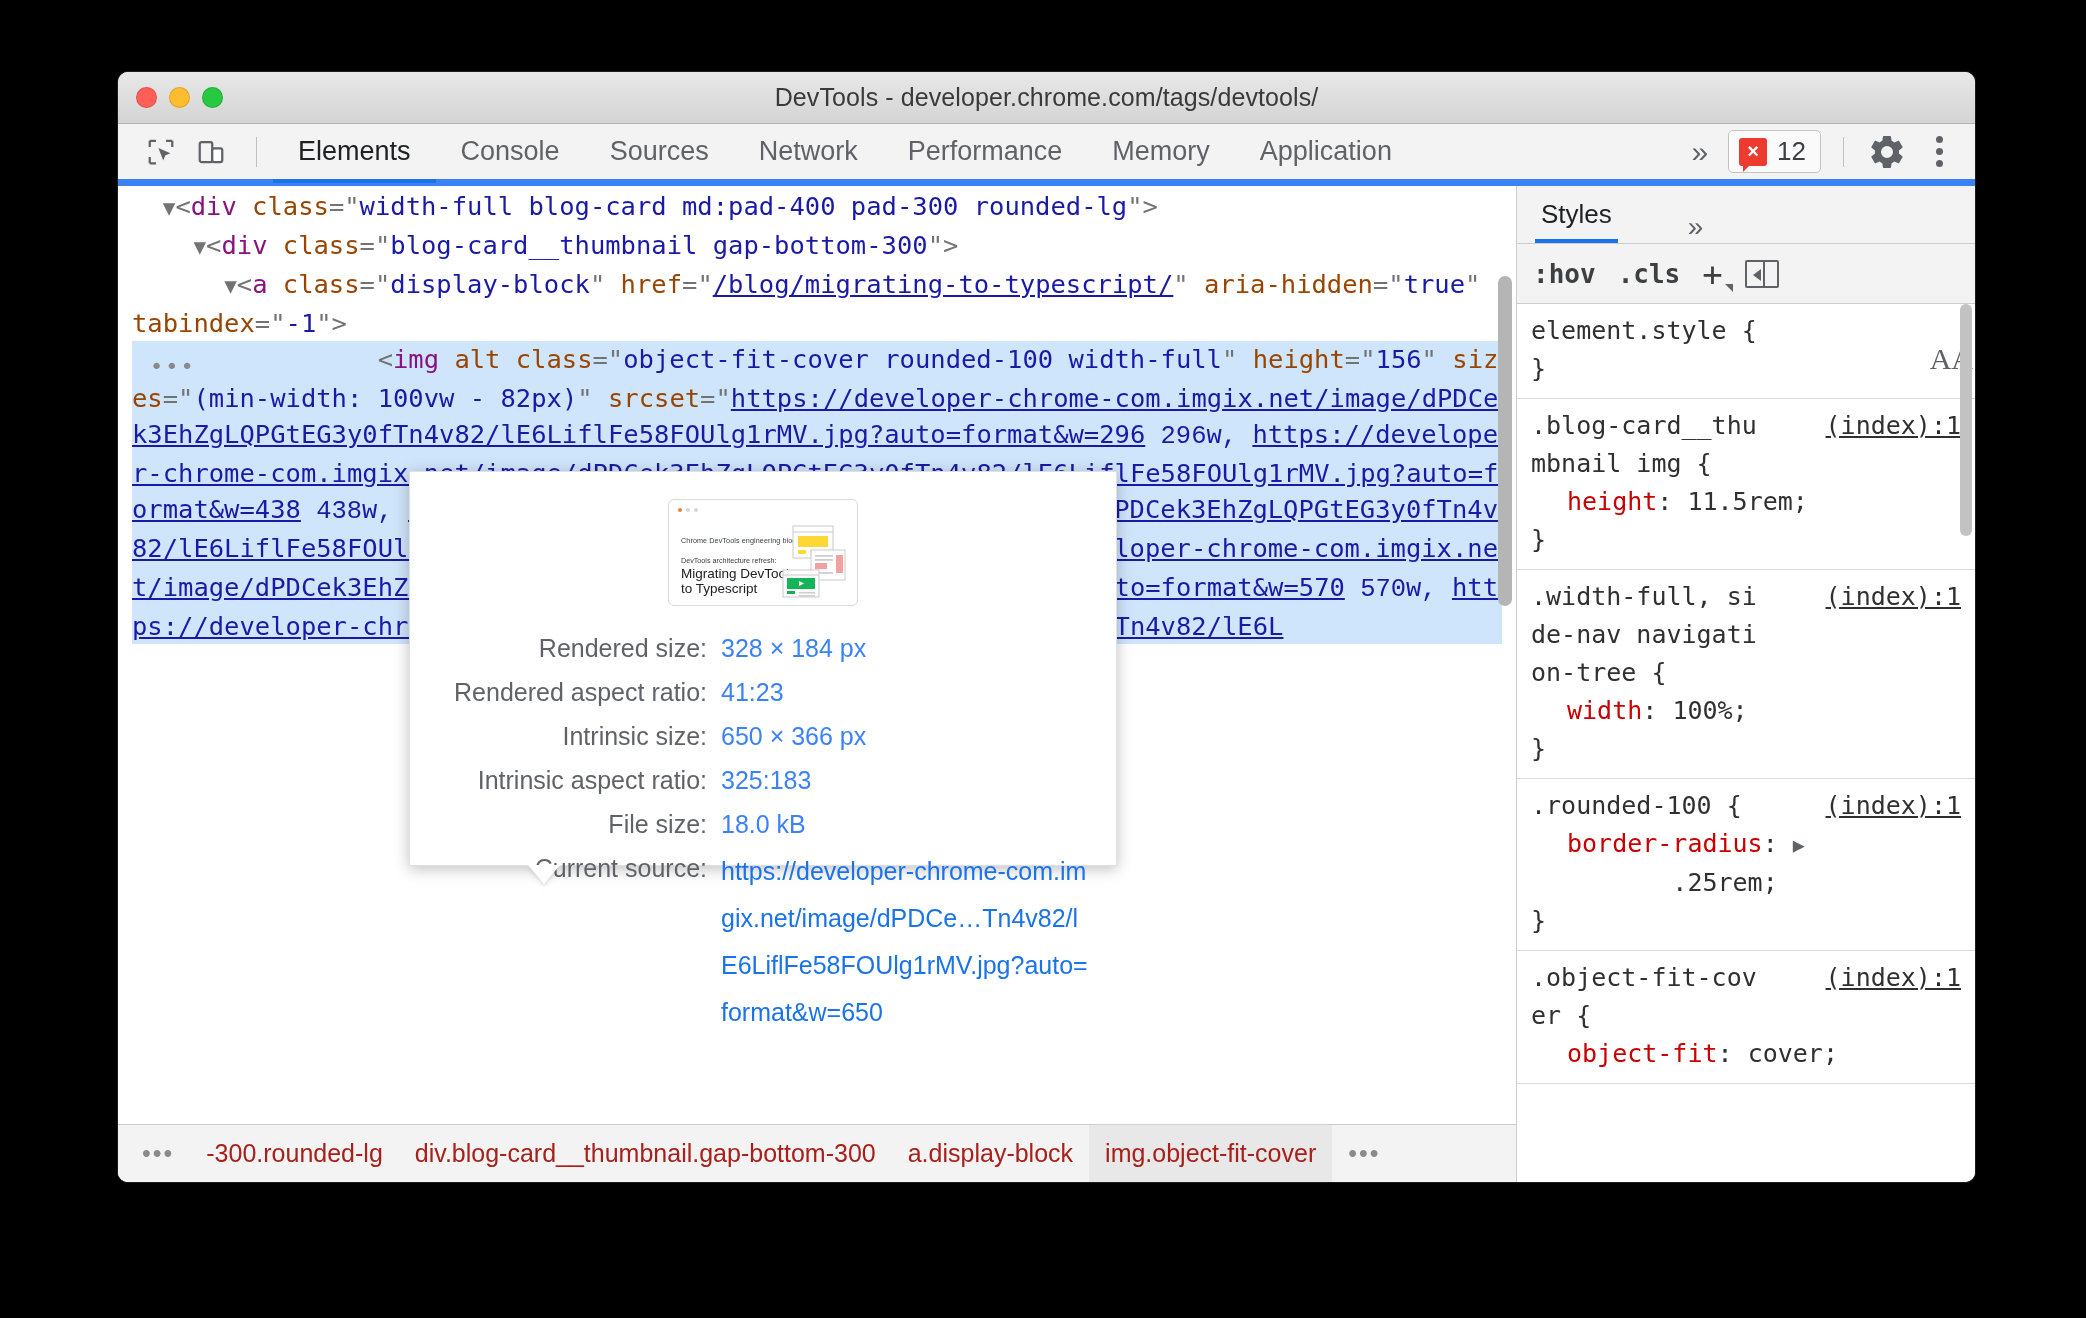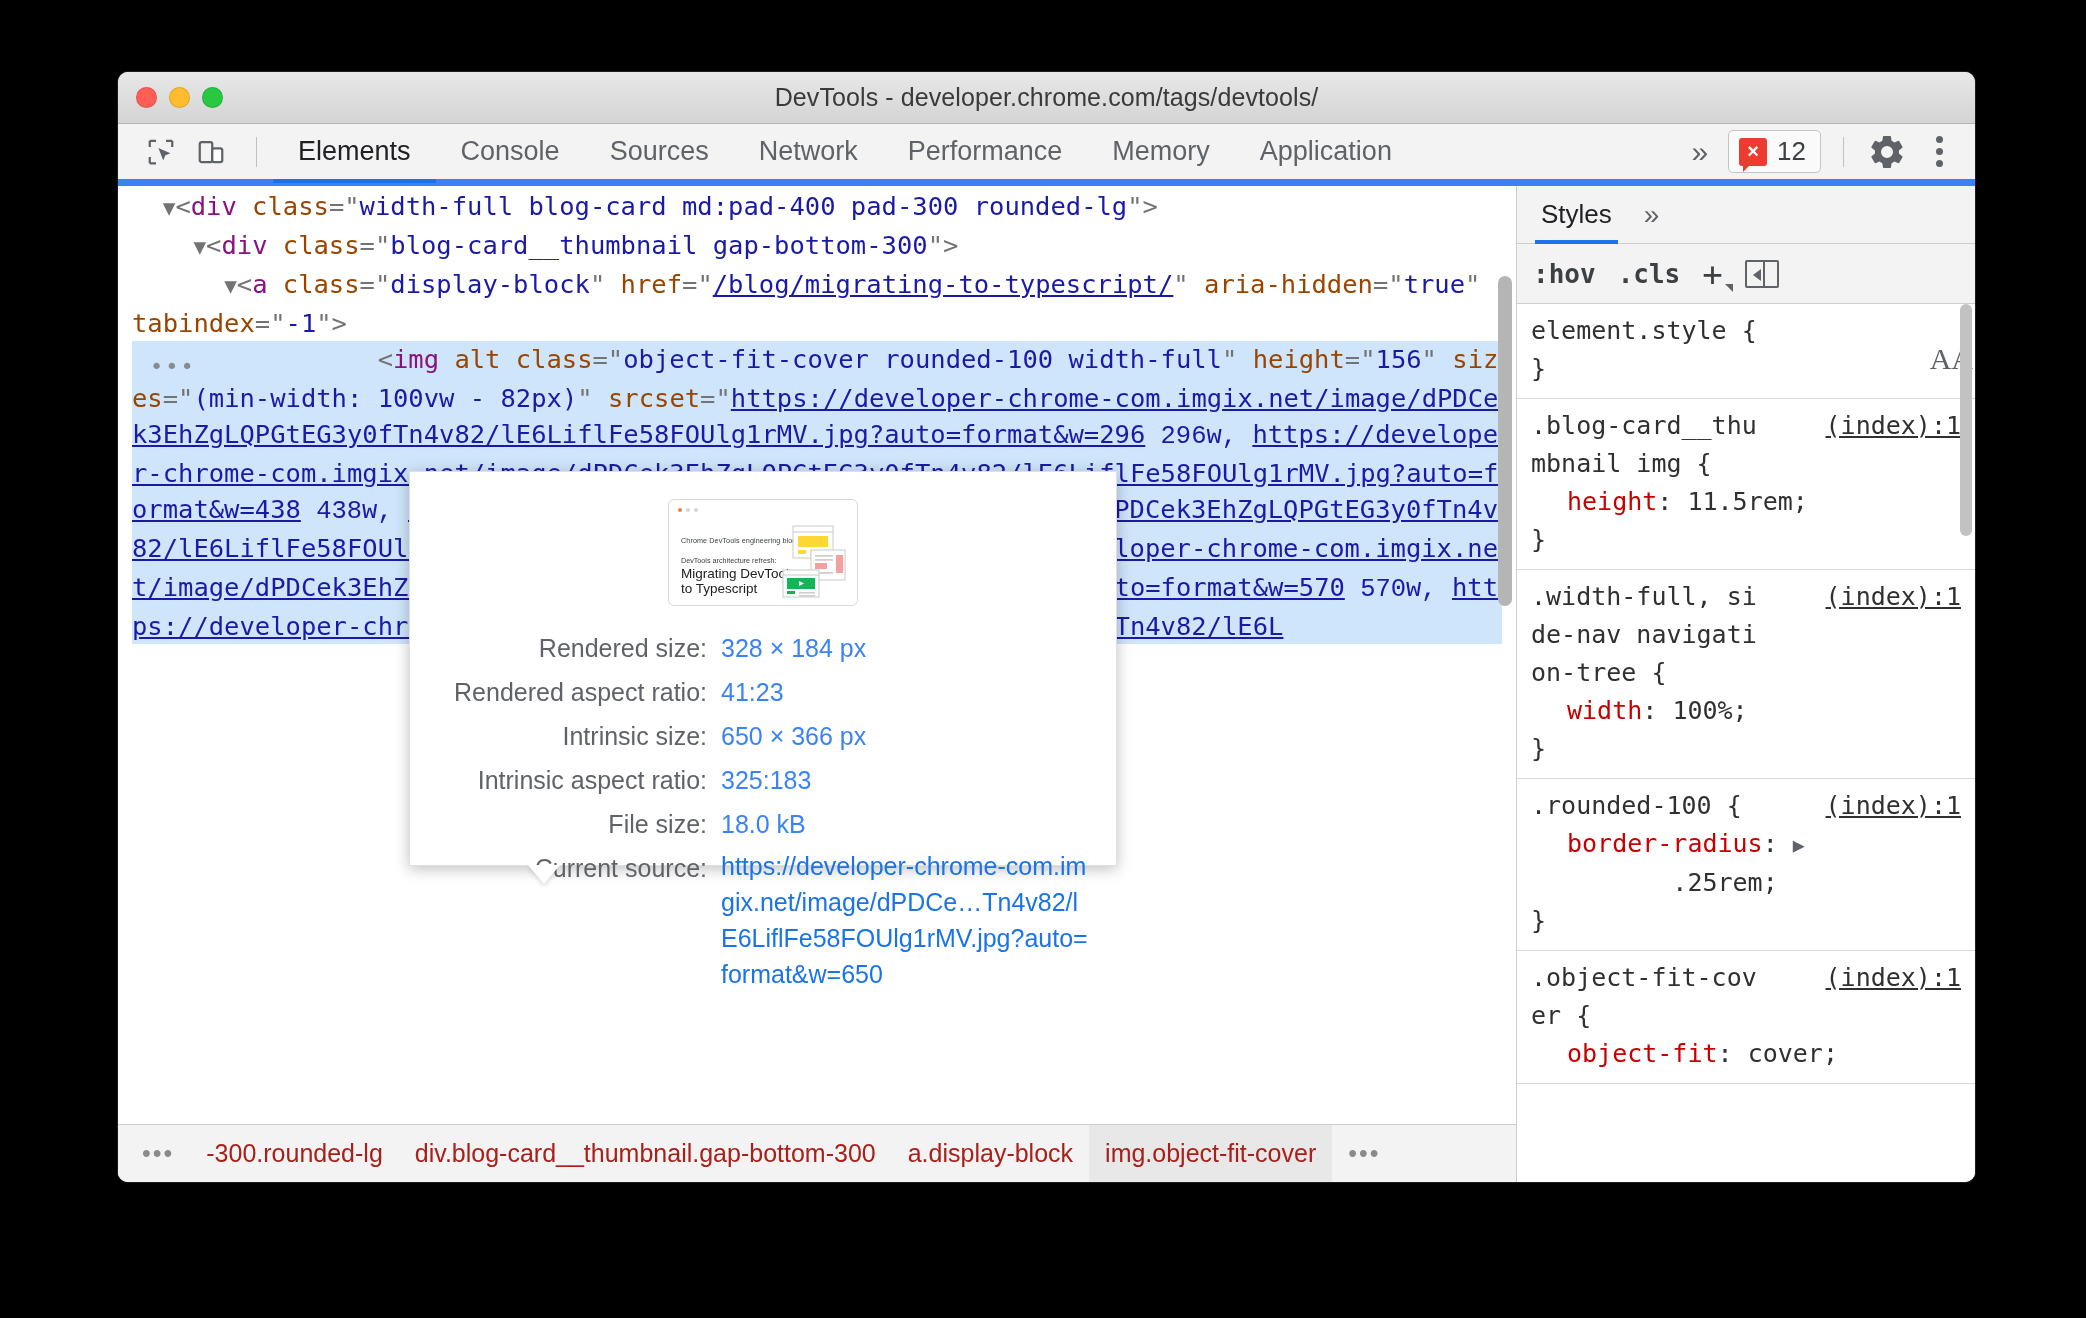--- a/index.html
+++ b/index.html
@@ -184,34 +184,34 @@
   }
   .tt-art { position: absolute; right: 8px; top: 22px; width: 78px; height: 78px; }
 
   .tt-rows { margin-top: 22px; padding: 0 16px; }
   .tt-row { display: flex; font-size: 25px; line-height: 40px; margin-bottom: 4px; }
   .tt-label {
     width: 295px; text-align: right; color: #5f6368; padding-right: 14px;
     white-space: nowrap;
   }
   .tt-value { color: #3b82f6; }
-  .tt-value.link { color: #1a73e8; max-width: 370px; word-break: break-all; line-height: 36px; }
+  .tt-value.link { color: #1a73e8; max-width: 370px; word-break: break-all; line-height: 47px; }
 
   
   .styles-pane {
     flex: 1;
     background: #fff;
     border-left: 1px solid #cdcdcd;
     display: flex; flex-direction: column;
     position: relative;
     overflow: hidden;
   }
   .sp-tabbar {
     height: 58px; background: #f3f3f3; border-bottom: 1px solid #cdcdcd;
-    display: flex; align-items: center; padding-left: 18px;
+    display: flex; align-items: flex-end; padding-left: 18px; gap: 44px;
   }
   .sp-tab {
     font-size: 26px; color: #202124; height: 58px;
     display: flex; align-items: center; padding: 0 6px; position: relative;
   }
   .sp-tab.active::after {
     content: ""; position: absolute; left: 0; right: 0; bottom: 0;
     height: 4px; background: #1a73e8;
   }
   .sp-more { font-size: 28px; color: #5f6368; margin-left: 26px; }

